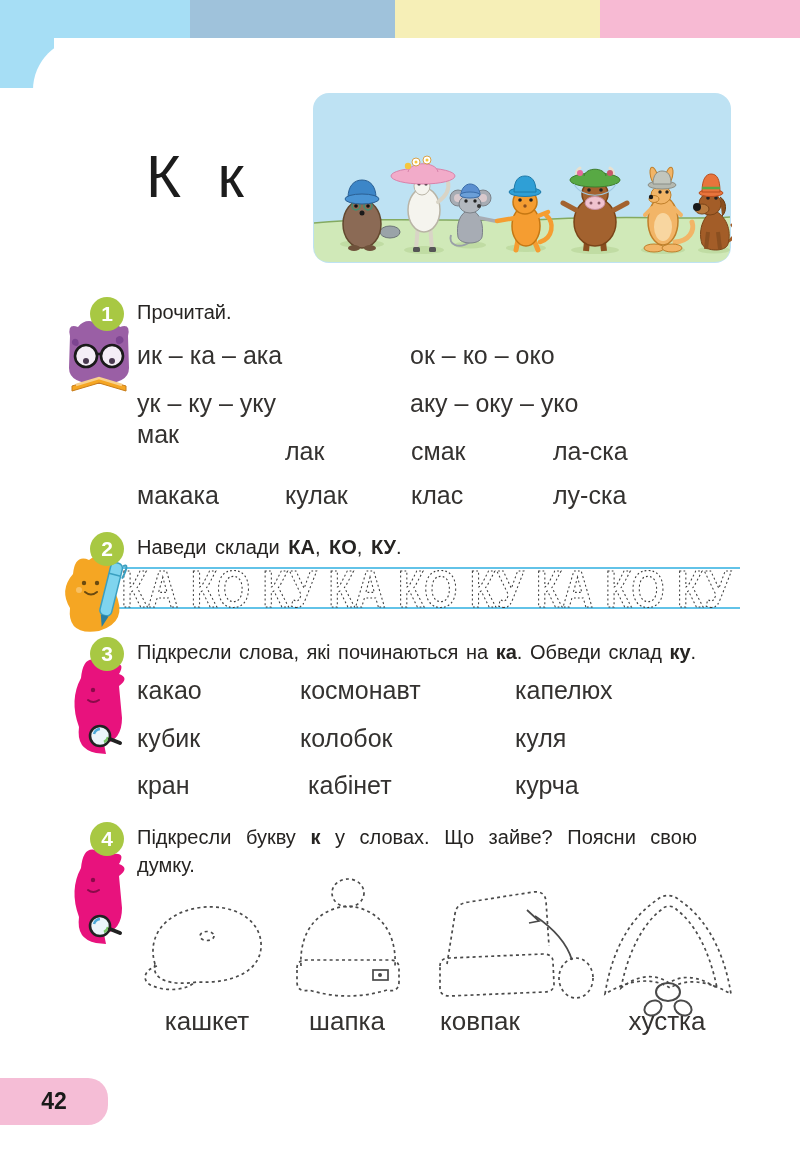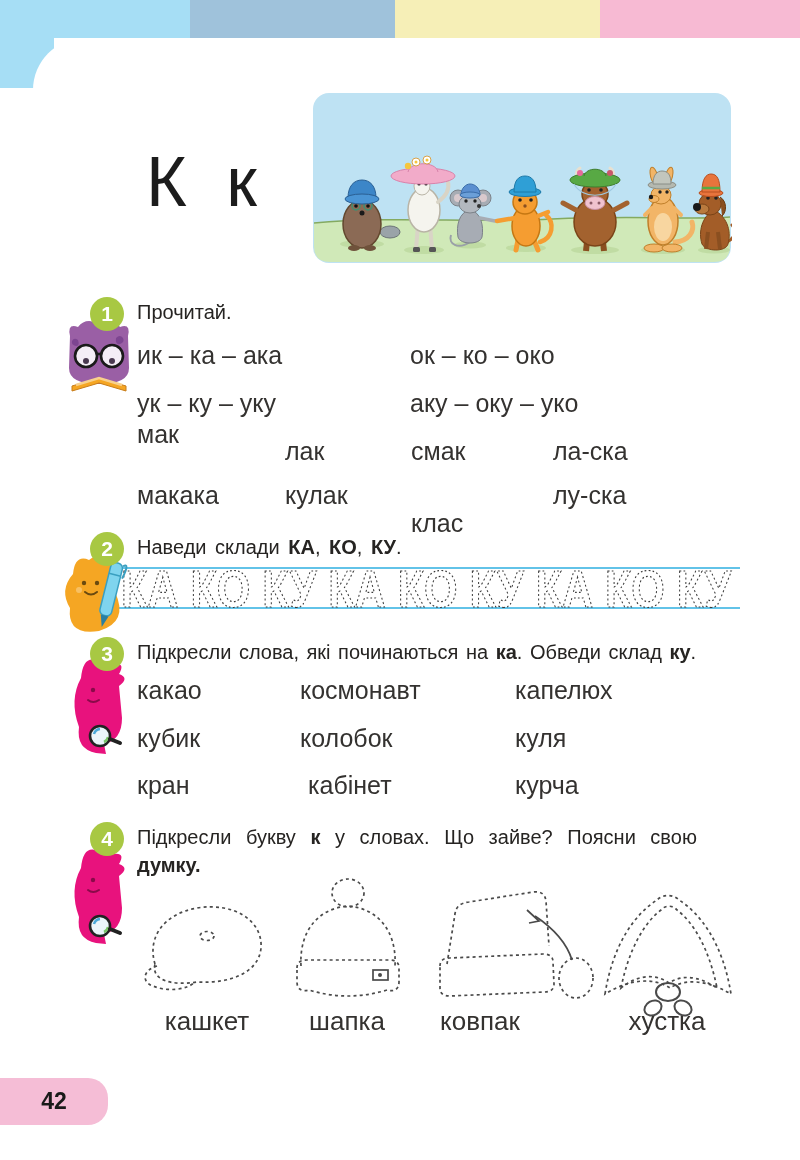--- a/index.html
+++ b/index.html
@@ -9,21 +9,21 @@
   
   .bar{position:absolute;top:0;height:38px;}
   #bar1{left:0;width:190px;background:#a6def5;}
   #bar2{left:190px;width:205px;background:#9fc2db;}
   #bar3{left:395px;width:205px;background:#f6efb7;}
   #bar4{left:600px;width:200px;background:#f7bad3;}
   #left-blue{position:absolute;left:0;top:0;width:54px;height:88px;background:#a6def5;}
   #page{position:absolute;left:33px;top:38px;width:767px;height:1122px;background:#ffffff;
         border-top-left-radius:52px;}
   
-  #letter-title{left:146px;top:142px;font-size:70px;letter-spacing:10px;color:#1c1c1c;}
+  #letter-title{left:146px;top:142px;font-size:60px;letter-spacing:10px;color:#1c1c1c;}
   
   .numcircle{position:absolute;width:34px;height:34px;border-radius:50%;background:#a8c843;
              color:#fff;font-weight:bold;font-size:21px;display:flex;align-items:center;
              justify-content:center;z-index:6;}
   .instr{position:absolute;font-size:20px;color:#262422;z-index:5;}
   .instr b{font-weight:bold;}
   .wordcell{position:absolute;font-size:25px;color:#343230;white-space:nowrap;}
   .hatlabel{position:absolute;font-size:26px;color:#343230;top:1006px;width:160px;text-align:center;}
   #page-pill{position:absolute;left:0;top:1078px;width:108px;height:47px;background:#f5bdd6;
              border-radius:0 20px 20px 0;display:flex;align-items:center;justify-content:center;}
@@ -201,21 +201,21 @@
   <div class="wordcell" style="left:410px;top:341px;">ок – ко – око</div>
   <div class="wordcell" style="left:137px;top:389px;">ук – ку – уку</div>
   <div class="wordcell" style="left:410px;top:389px;">аку – оку – уко</div>
 
   <div class="wordcell" style="left:137px;top:420px;">мак</div>
   <div class="wordcell" style="left:285px;top:437px;">лак</div>
   <div class="wordcell" style="left:411px;top:437px;">смак</div>
   <div class="wordcell" style="left:553px;top:437px;">ла-ска</div>
   <div class="wordcell" style="left:137px;top:481px;">макака</div>
   <div class="wordcell" style="left:285px;top:481px;">кулак</div>
-  <div class="wordcell" style="left:411px;top:509px;">клас</div>
+  <div class="wordcell" style="left:411px;top:481px;">клас</div>
   <div class="wordcell" style="left:553px;top:481px;">лу-ска</div>
 
   <div class="numcircle" style="left:90px;top:532px;">
     <span>2</span>
   </div>
   <div class="instr" style="left:137px;top:536px;word-spacing:3px;">
     <span>Наведи склади </span><b>КА</b><span>, </span><b>КО</b><span>, </span><b>КУ</b><span>.</span>
   </div>
 
   <svg class="abs" style="left:57px;top:548px;z-index:4;" width="78" height="92" viewBox="0 0 78 92">
@@ -266,21 +266,21 @@
   <div class="wordcell" style="left:137px;top:771px;">кран</div>
   <div class="wordcell" style="left:308px;top:771px;">кабінет</div>
   <div class="wordcell" style="left:515px;top:771px;">курча</div>
 
   <div class="numcircle" style="left:90px;top:822px;">
     <span>4</span>
   </div>
   <div class="instr" style="left:137px;top:826px;width:604px;word-spacing:9px;white-space:nowrap;">
     <span>Підкресли букву </span><b>к</b><span> у словах. Що зайве? Поясни свою</span>
   </div>
-  <div class="instr" style="left:137px;top:854px;font-weight:bold;">думку.</div>
+  <div class="instr" style="left:137px;top:854px;">думку.</div>
 
   <svg class="abs" style="left:56px;top:840px;z-index:4;" width="78" height="108" viewBox="0 0 78 108">
     <path d="M40,10 Q54,2 57,14 Q70,12 63,24 Q74,28 63,36 L66,68 Q66,90 48,94 L50,104 L40,103 Q20,99 23,77 Q13,50 25,28 Q27,6 40,10 Z" fill="#e8127d"></path>
     <circle cx="37" cy="40" r="2.2" fill="#8a0a4a"></circle>
     <path d="M32,50 Q37,54 43,50" stroke="#8a0a4a" stroke-width="2" fill="none" stroke-linecap="round"></path>
     <g>
       <circle cx="44" cy="86" r="10" fill="#eaf5fa" stroke="#222" stroke-width="2.6"></circle>
       <path d="M38,84 a7,7 0 0 1 6,-5" stroke="#4aa8d8" stroke-width="2.5" fill="none"></path>
       <path d="M48,92 a7,7 0 0 0 4,-5" stroke="#7ac46a" stroke-width="2.5" fill="none"></path>
       <line x1="54" y1="89" x2="64" y2="93" stroke="#222" stroke-width="4" stroke-linecap="round"></line>

